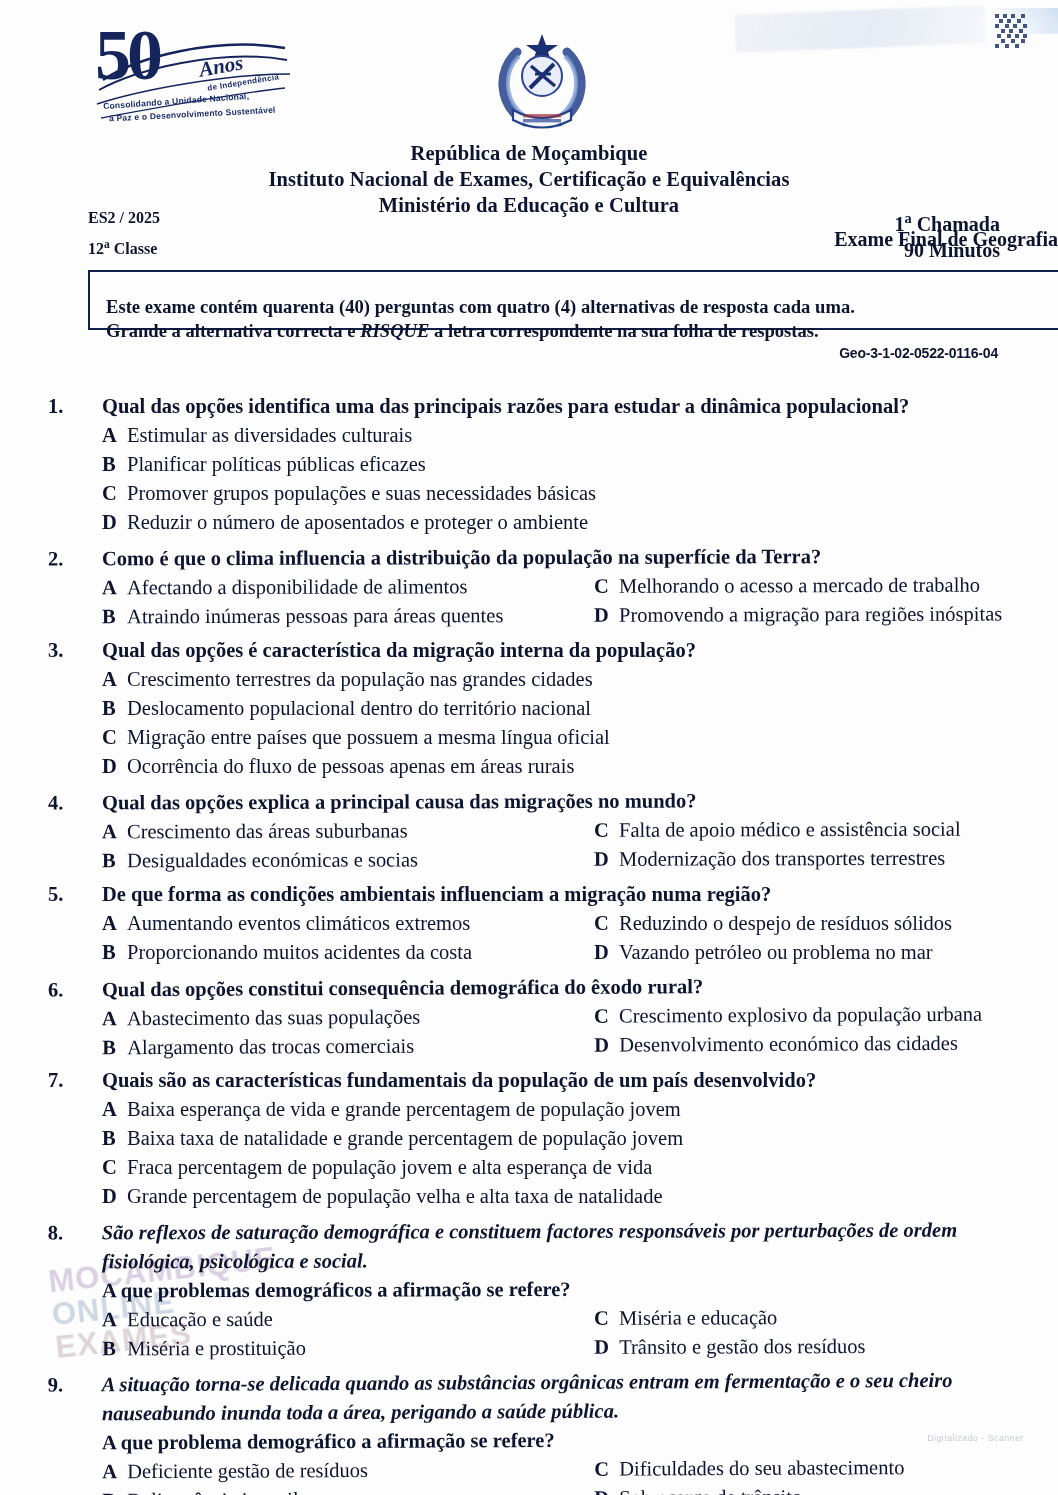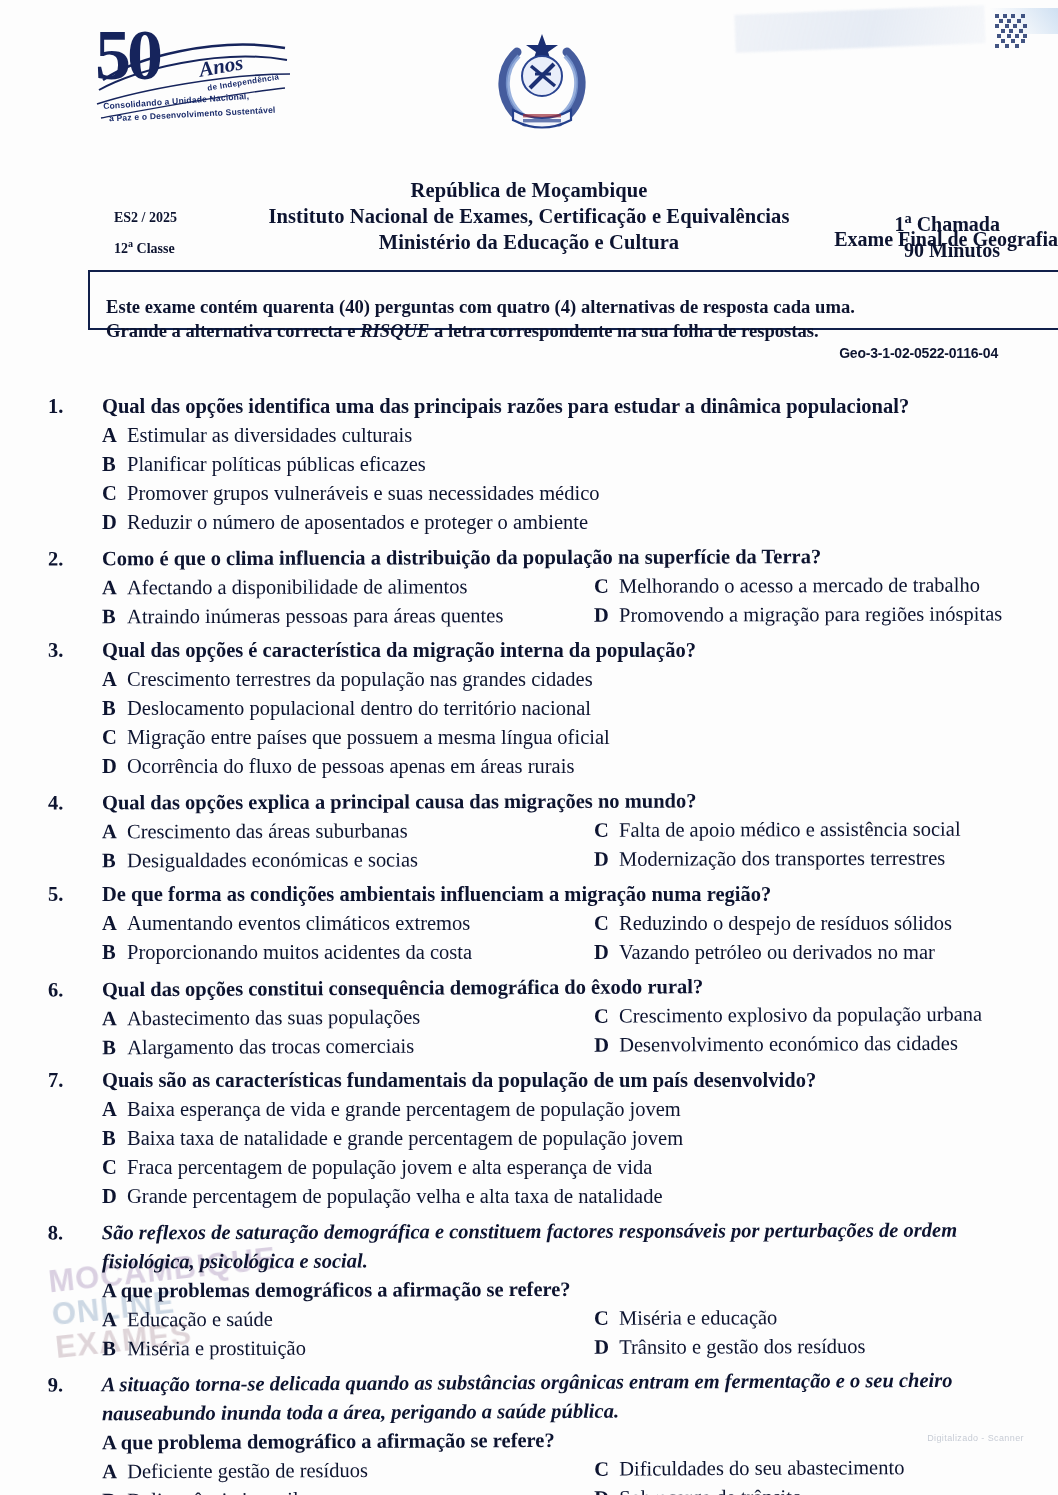--- a/index.html
+++ b/index.html
@@ -68,31 +68,29 @@
 
   
   .inst-block {
     position: absolute;
     top: 140px; left: 0; right: 0;
     text-align: center;
     font-weight: bold;
     font-size: 20.5px;
     line-height: 26px;
     letter-spacing: .1px;
-    margin-top: 37px;
   }
   .inst-block div { white-space: nowrap; }
 
   .code-left {
     position: absolute;
     left: 88px; top: 205px;
     font-weight: bold;
-    font-size: 14px;
+    font-size: 16px;
     line-height: 26px;
-    margin-left: 26px;
   }
   .code-right {
     position: absolute;
     right: 58px; top: 205px;
     font-weight: bold;
     font-size: 20px;
     line-height: 26px;
     text-align: right;
   }
   .exam-name {
@@ -408,21 +406,21 @@
           <div class="opt">
             <span class="opt-letter">A</span>
             <span class="opt-text">Estimular as diversidades culturais</span>
           </div>
           <div class="opt">
             <span class="opt-letter">B</span>
             <span class="opt-text">Planificar políticas públicas eficazes</span>
           </div>
           <div class="opt">
             <span class="opt-letter">C</span>
-            <span class="opt-text">Promover grupos vulneráveis e suas necessidades médico</span>
+            <span class="opt-text">Promover grupos populações e suas necessidades básicas</span>
           </div>
           <div class="opt">
             <span class="opt-letter">D</span>
             <span class="opt-text">Reduzir o número de aposentados e proteger o ambiente</span>
           </div>
         </div>
       </div>
       <div class="q skew1">
         <div class="q-head">
           <div class="q-num">2.</div>
@@ -508,21 +506,21 @@
           <div class="opt">
             <span class="opt-letter">C</span>
             <span class="opt-text">Reduzindo o despejo de resíduos sólidos</span>
           </div>
           <div class="opt">
             <span class="opt-letter">B</span>
             <span class="opt-text">Proporcionando muitos acidentes da costa</span>
           </div>
           <div class="opt">
             <span class="opt-letter">D</span>
-            <span class="opt-text">Vazando petróleo ou derivados no mar</span>
+            <span class="opt-text">Vazando petróleo ou problema no mar</span>
           </div>
         </div>
       </div>
       <div class="q skew2">
         <div class="q-head">
           <div class="q-num">6.</div>
           <div class="q-stem">Qual das opções constitui consequência demográfica do êxodo rural?</div>
         </div>
         <div class="opts-grid">
           <div class="opt">

